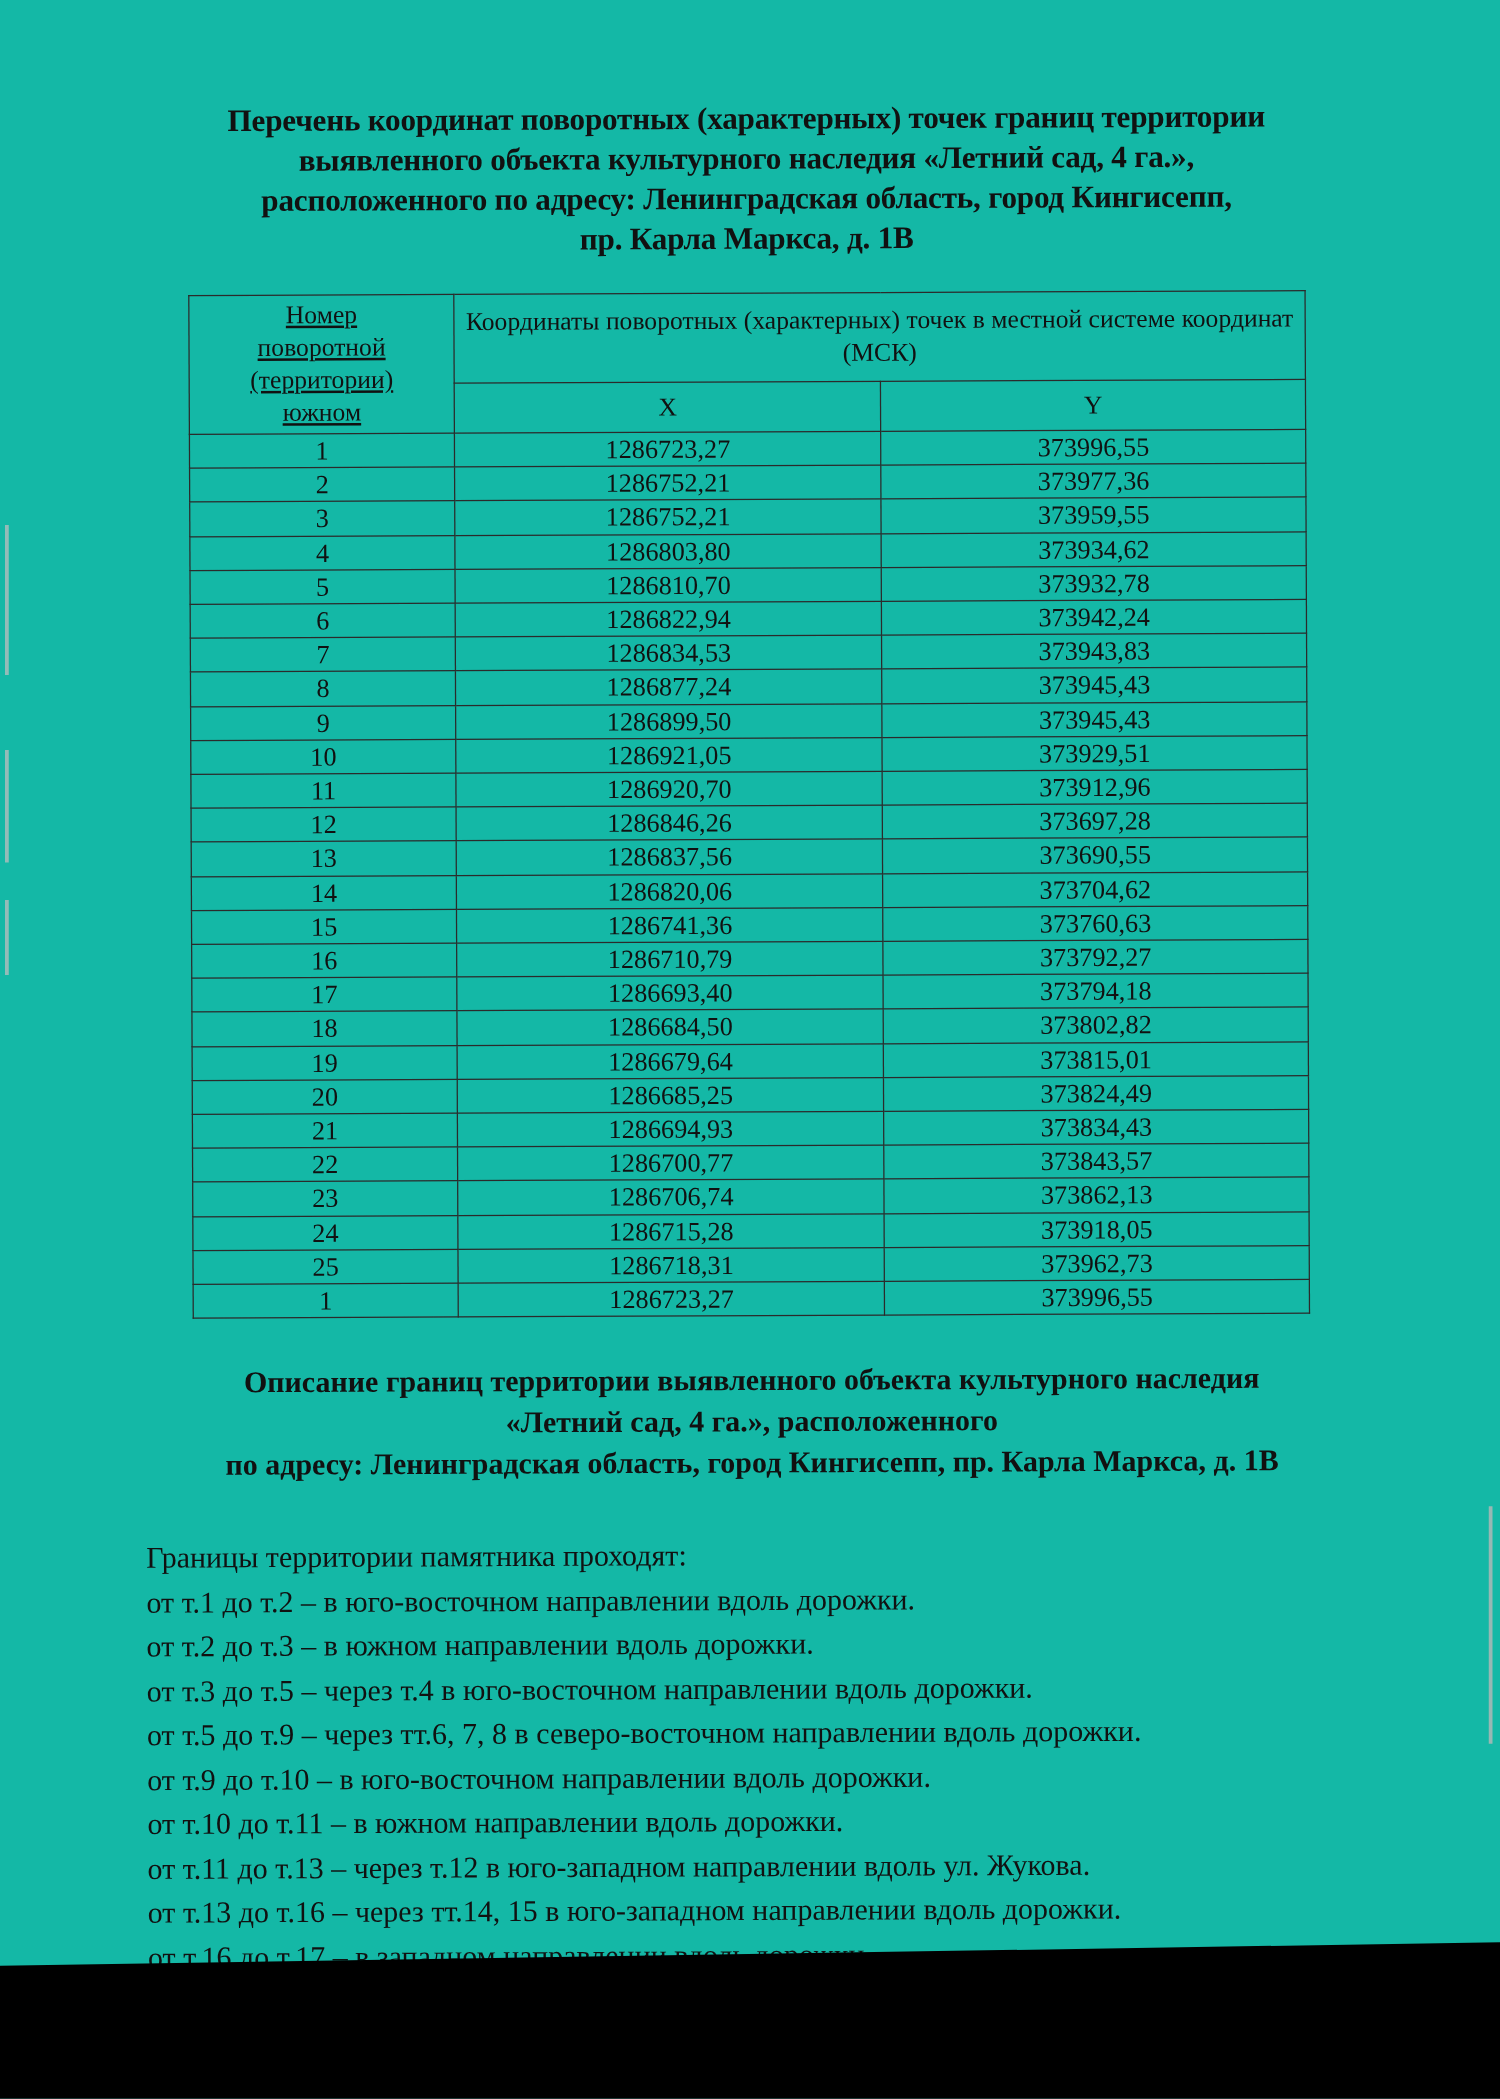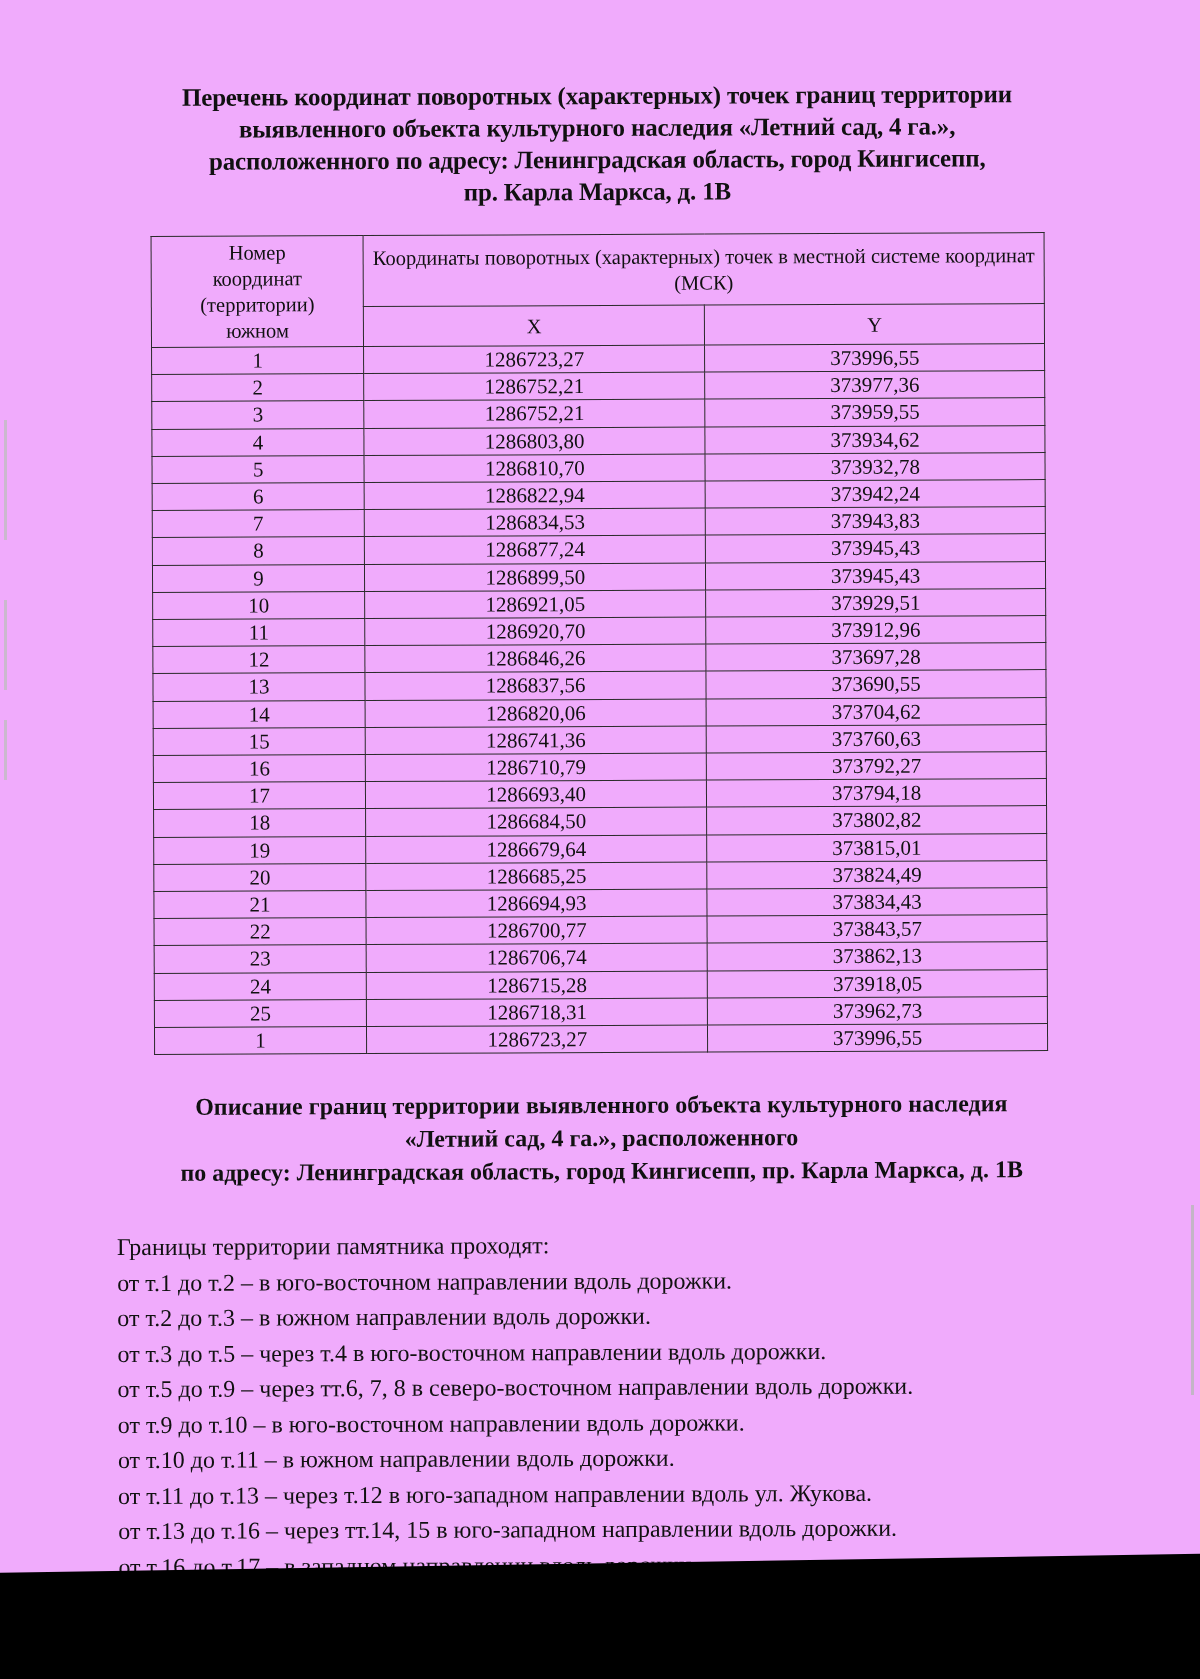--- a/index.html
+++ b/index.html
@@ -13,21 +13,21 @@
     position: relative;
     overflow: hidden;
     font-family: "Liberation Serif", "DejaVu Serif", serif;
     color: #111111;
   }
 
   
   #page-surface {
     position: absolute;
     inset: 0;
-    background: #f0abfc;
+    background: #14b8a6;
   }
   
   .scan-edge-mark {
     position: absolute;
     left: 4px;
     width: 3px;
     background: #bdbdbd;
     opacity: .75;
   }
   .scan-edge-mark.m1 { top: 420px;  height: 120px; }
@@ -81,21 +81,21 @@
     text-align: center;
     vertical-align: middle;
     font-weight: normal;
     padding: 0;
   }
   table.coords th {
     font-size: 20.5px;
     line-height: 26px;
     padding: 3px 6px;
   }
-  th.col-num  { width: 205px; }
+  th.col-num  { width: 205px; text-decoration: underline; }
   th.col-span { }
   th.col-x    { width: 345px; }
   th.col-y    { width: 344px; }
   table.coords td {
     height: 26.2px;
     line-height: 26.2px;
     font-size: 21px;
   }
   td.num { width: 205px; }
   td.vx  { width: 345px; }
@@ -154,21 +154,21 @@
       <div>расположенного по адресу: Ленинградская область, город Кингисепп,</div>
       <div>пр. Карла Маркса, д. 1В</div>
     </div>
 
     <div class="coord-table-wrap">
       <table class="coords">
         <thead>
           <tr>
             <th class="col-num" rowspan="2">
               <span>Номер</span><br>
-              <span>координат</span><br>
+              <span>поворотной</span><br>
               <span>(территории)</span><br>
               <span>южном</span>
             </th>
             <th class="col-span" colspan="2">Координаты поворотных (характерных) точек в местной системе координат (МСК)</th>
           </tr>
           <tr>
             <th class="col-x">X</th>
             <th class="col-y">Y</th>
           </tr>
         </thead>

